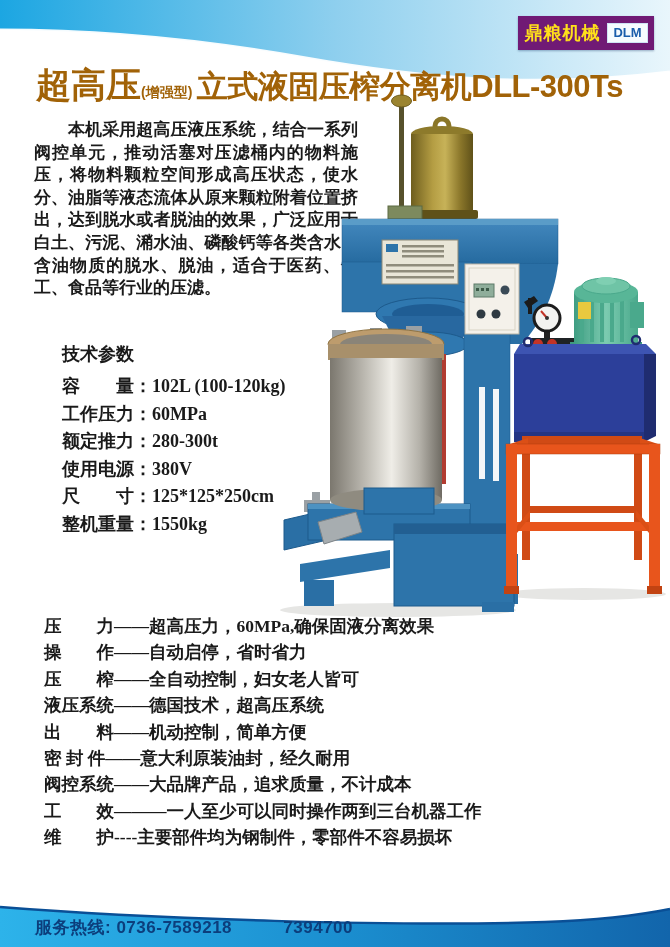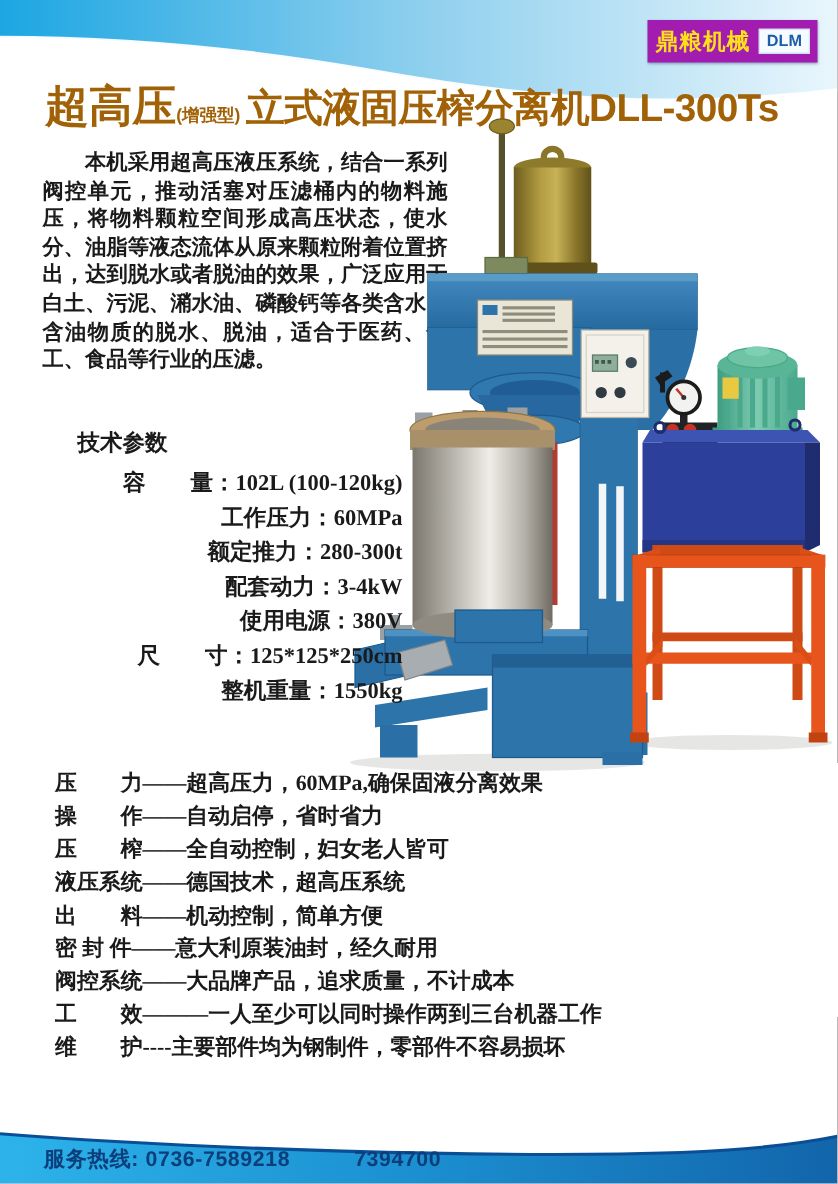--- a/index.html
+++ b/index.html
@@ -5,21 +5,21 @@
   html,body{margin:0;padding:0;background:#888;}
   .page{
     position:relative;width:670px;height:947px;margin:0 auto;
     background:#ffffff;overflow:hidden;
     font-family:"Liberation Sans","DejaVu Sans",sans-serif;
   }
   
   .topband{position:absolute;left:0;top:0;width:670px;height:112px;pointer-events:none;}
   .logo{
     position:absolute;left:518px;top:16px;width:136px;height:34px;
-    background:#a21caf;display:flex;align-items:center;justify-content:center;gap:7px;
+    background:#701a75;display:flex;align-items:center;justify-content:center;gap:7px;
     box-shadow:0 1px 2px rgba(0,40,90,.35);
   }
   .logo .cn{color:#ffe11a;font-size:18px;font-weight:700;letter-spacing:1px;}
   .logo .chip{
     background:#f6fbff;color:#1a5dab;font-weight:700;font-size:13px;
     padding:2px 5px 3px;line-height:1;border:1px solid #cfe3f5;
   }
   
   .title{
     position:absolute;left:36px;top:62px;width:620px;white-space:nowrap;
@@ -29,21 +29,21 @@
   .title .t2{font-size:14px;letter-spacing:0px;}
   .title .t3{font-size:31px;letter-spacing:-0.5px;}
   
   .serifzh{font-family:"Liberation Serif","DejaVu Serif",serif;font-weight:700;color:#1a1a1a;}
   .intro{
     position:absolute;left:34px;top:119px;width:324px;
     font-size:17px;line-height:22.6px;text-align:justify;text-indent:2em;
   }
   .specs{position:absolute;left:62px;top:342px;width:260px;font-size:18px;}
   .specs .head{margin-bottom:7px;}
-  .specs .row{line-height:27.6px;white-space:nowrap;text-align:right;}
+  .specs .row{line-height:27.6px;white-space:nowrap;}
   .features{position:absolute;left:44px;top:613px;width:615px;font-size:17.5px;}
   .features .row{line-height:26.4px;white-space:nowrap;}
   
   .machine{position:absolute;left:278px;top:92px;width:392px;height:530px;}
   
   .botband{position:absolute;left:0;bottom:0;width:670px;height:54px;pointer-events:none;}
   .hotline{
     position:absolute;left:35px;top:916px;font-size:17px;font-weight:700;color:#0c3e7c;
     white-space:nowrap;letter-spacing:.5px;
   }
@@ -243,21 +243,20 @@
       <rect x="226" y="494" width="15" height="8" fill="#c24312"></rect>
       <rect x="369" y="494" width="15" height="8" fill="#c24312"></rect>
     </g>
   </svg>
 
   <div class="specs serifzh">
     <div class="head">技术参数</div>
     <div class="row"><span>容　　量：</span><span>102L (100-120kg)</span></div>
     <div class="row"><span>工作压力：</span><span>60MPa</span></div>
     <div class="row"><span>额定推力：</span><span>280-300t</span></div>
-    <div class="row"><span>配套动力：</span><span>3-4kW</span></div>
     <div class="row"><span>使用电源：</span><span>380V</span></div>
     <div class="row"><span>尺　　寸：</span><span>125*125*250cm</span></div>
     <div class="row"><span>整机重量：</span><span>1550kg</span></div>
   </div>
 
   <div class="features serifzh">
     <div class="row"><span>压　　力</span><span>——</span><span>超高压力，60MPa,确保固液分离效果</span></div>
     <div class="row"><span>操　　作</span><span>——</span><span>自动启停，省时省力</span></div>
     <div class="row"><span>压　　榨</span><span>——</span><span>全自动控制，妇女老人皆可</span></div>
     <div class="row"><span>液压系统</span><span>——</span><span>德国技术，超高压系统</span></div>

